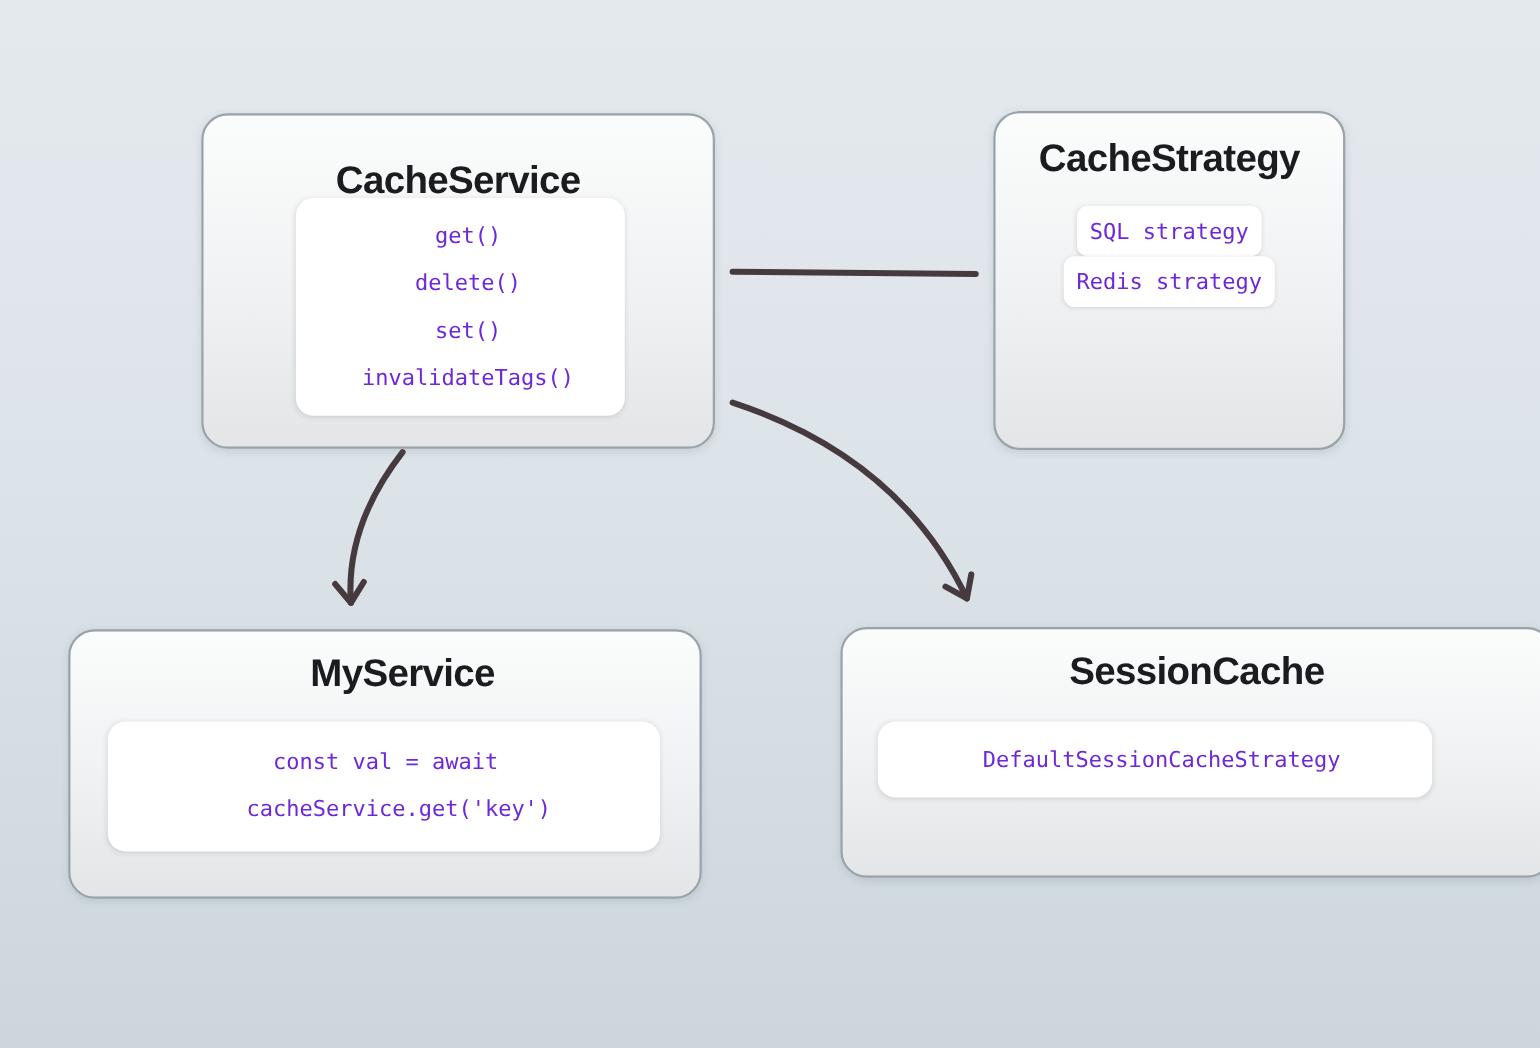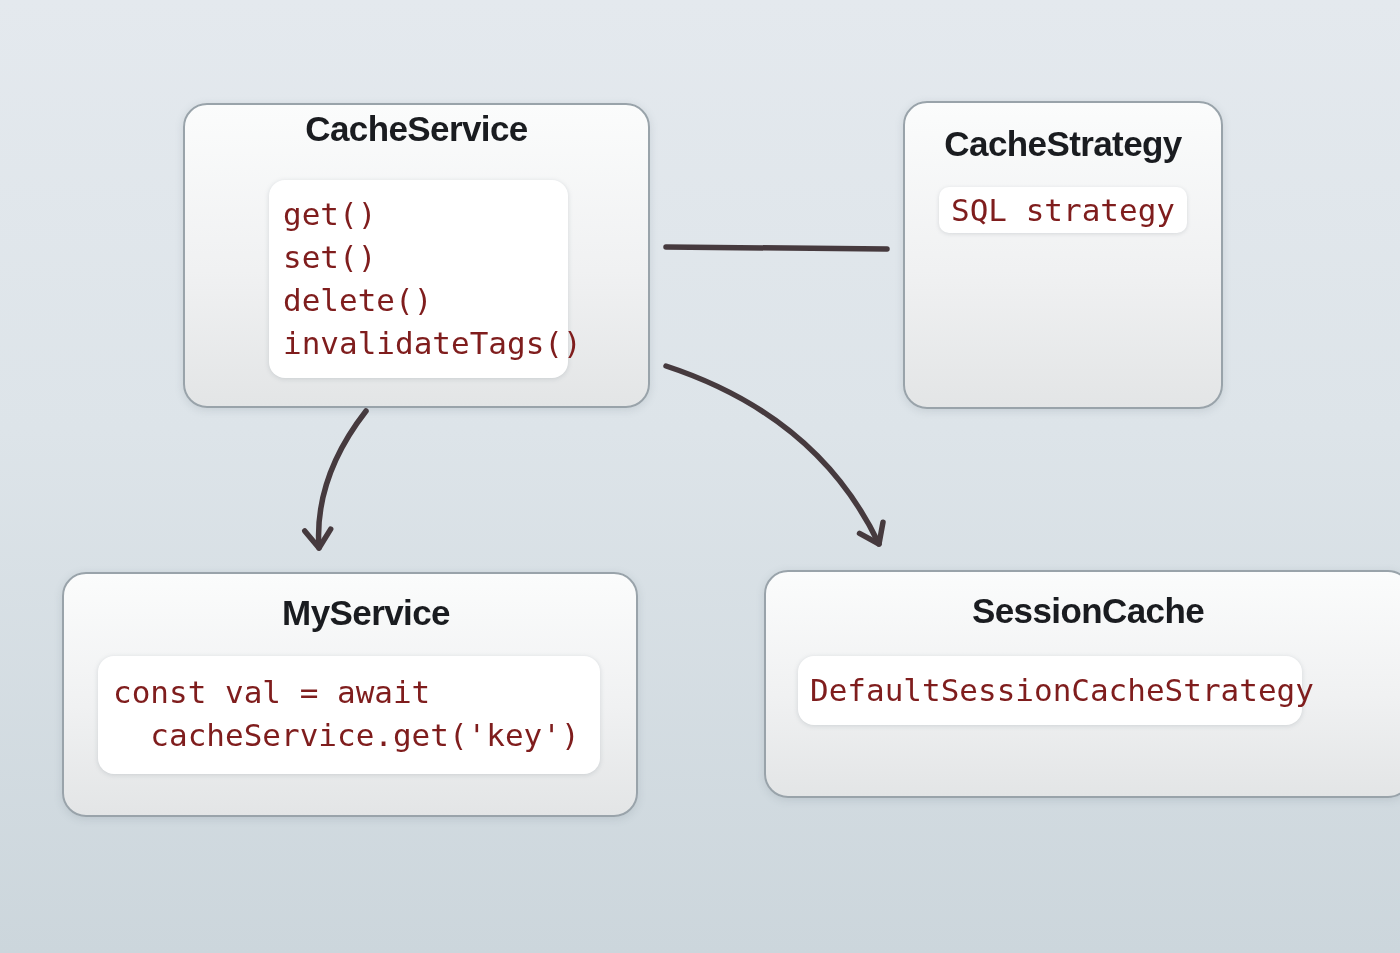--- a/index.html
+++ b/index.html
@@ -22,39 +22,40 @@
   .node-title {
     text-align: center;
     font-weight: bold;
     font-size: 35px;
     line-height: 42px;
     color: #1a1c20;
     letter-spacing: -0.6px;
   }
   .mono {
     font-family: "DejaVu Sans Mono", "Liberation Mono", monospace;
-    color: #7f1d1d;
-    font-size: 31px;
+    color: #6d28d9;
+    font-size: 20px;
+    text-align: center;
   }
   .card {
     position: absolute;
     box-sizing: border-box;
     background: #ffffff;
     border-radius: 16px;
     box-shadow: 0 1px 5px rgba(100,112,122,0.22);
   }
   .code-line {
     height: 43px;
     line-height: 43px;
     white-space: pre;
   }
 
   
   #node-cache-service { left: 183px; top: 103px; width: 467px; height: 305px; }
-  #node-cache-service .node-title { margin-top: 3px; }
+  #node-cache-service .node-title { margin-top: 38px; }
   #node-cache-service .card { left: 84px; top: 75px; width: 299px; height: 198px; padding: 13px 0 0 14px; }
 
   
   #node-cache-strategy { left: 903px; top: 101px; width: 320px; height: 308px; }
   #node-cache-strategy .node-title { margin-top: 20px; }
   .pill-stack {
     margin-top: 22px;
     display: flex;
     flex-direction: column;
     align-items: center;
@@ -102,30 +103,31 @@
     </defs>
     <path d="M 666 247 L 887 249" fill="none" stroke="#463a3e" stroke-width="5.5" stroke-linecap="round"></path>
     <path d="M 366 411 Q 314 478 319 548" fill="none" stroke="#463a3e" stroke-width="5.5" stroke-linecap="round" marker-end="url(#arrowhead)"></path>
     <path d="M 666 366 Q 818 416 879 544" fill="none" stroke="#463a3e" stroke-width="5.5" stroke-linecap="round" marker-end="url(#arrowhead)"></path>
   </svg>
 
   <div class="node" id="node-cache-service">
     <div class="node-title">CacheService</div>
     <div class="card mono">
       <div class="code-line">get()</div>
+      <div class="code-line">delete()</div>
       <div class="code-line">set()</div>
-      <div class="code-line">delete()</div>
       <div class="code-line">invalidateTags()</div>
     </div>
   </div>
 
   <div class="node" id="node-cache-strategy">
     <div class="node-title">CacheStrategy</div>
     <div class="pill-stack">
       <div class="pill mono">SQL strategy</div>
+      <div class="pill mono">Redis strategy</div>
     </div>
   </div>
 
   <div class="node" id="node-my-service">
     <div class="node-title">MyService</div>
     <div class="card mono">
       <div class="code-line">const val = await</div>
       <div class="code-line">  cacheService.get('key')</div>
     </div>
   </div>

